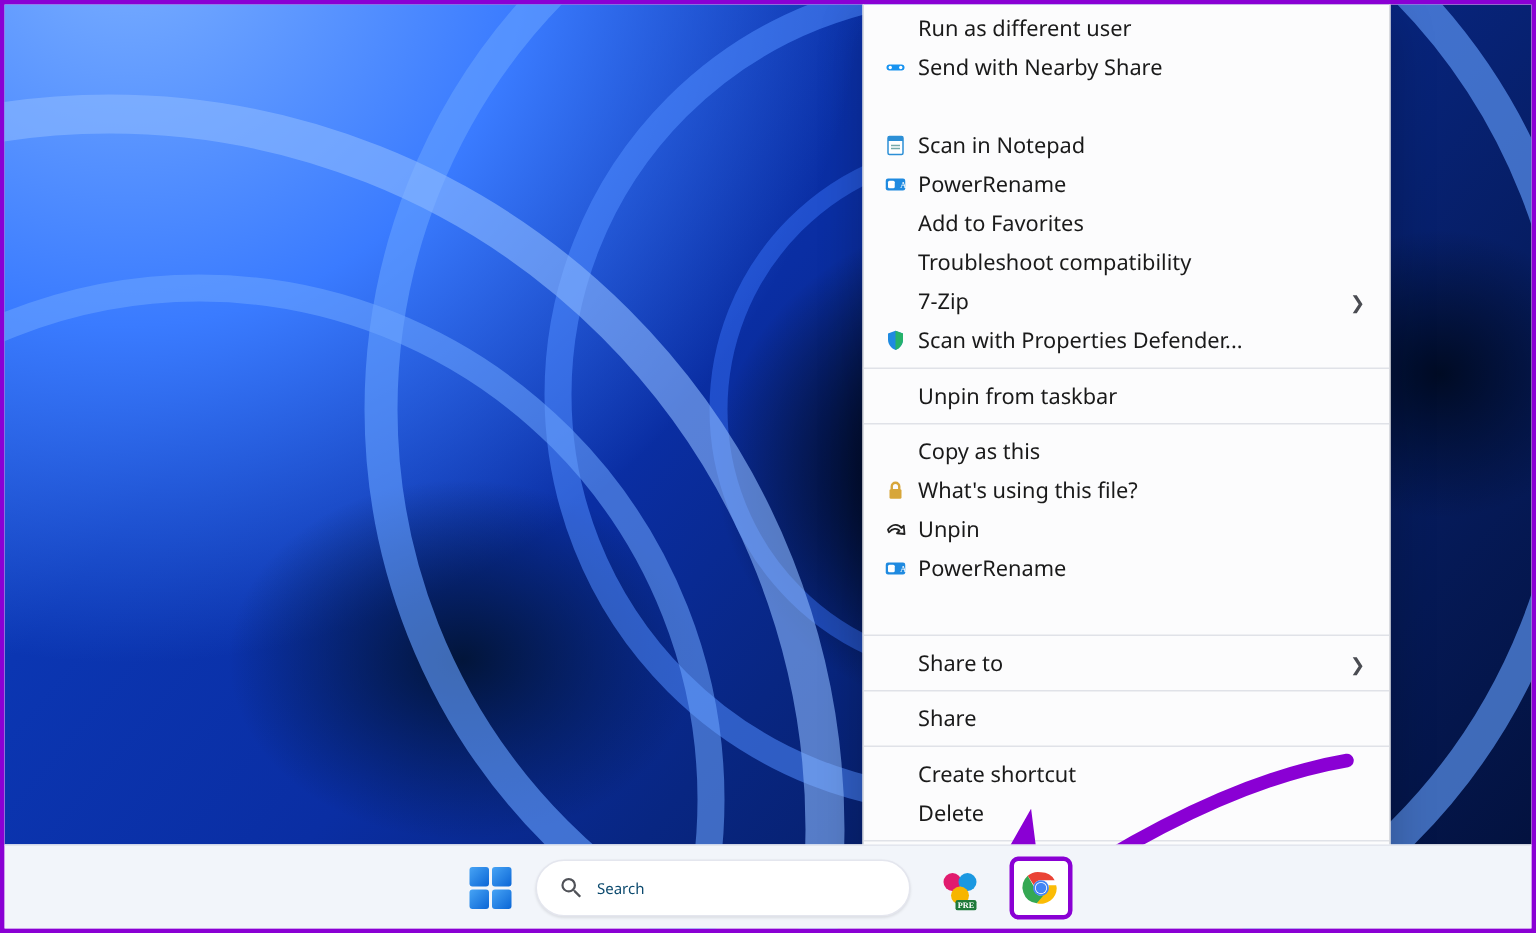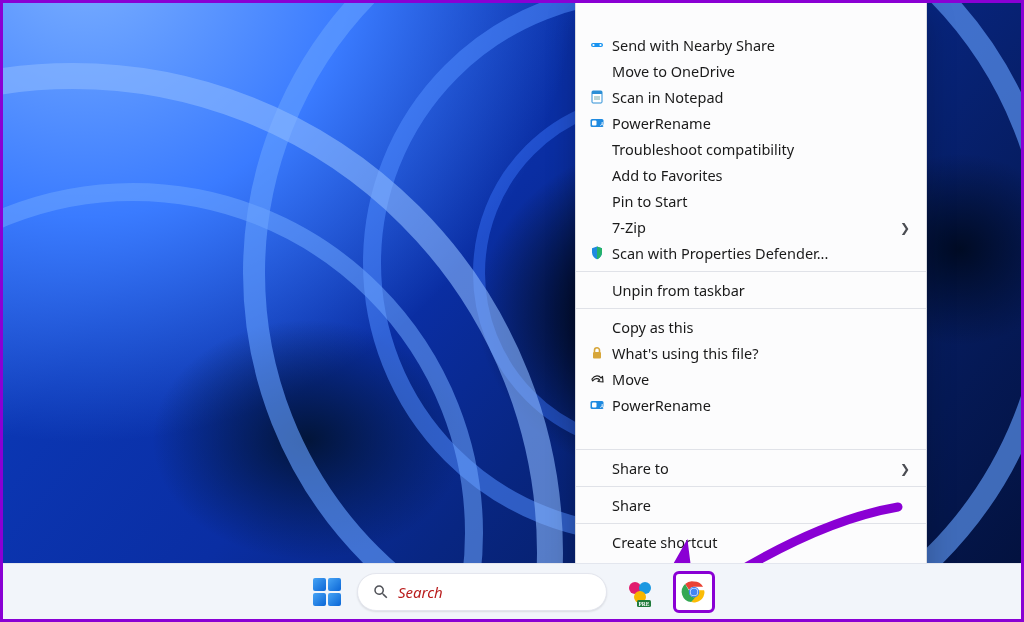--- a/index.html
+++ b/index.html
@@ -32,21 +32,21 @@
       width: 36px; height: 36px; display: grid; grid-template-columns: 1fr 1fr; grid-template-rows: 1fr 1fr;
       gap: 2px; padding: 4px; border-radius: 4px; cursor: pointer;
     }
     .start-button .sq { background: linear-gradient(135deg,#47a4f5,#0b66d6); border-radius: 2px; }
     .search-pill {
       width: 250px; height: 38px; background: #fff; border-radius: 20px;
       display: flex; align-items: center; padding: 0 14px; gap: 8px;
       box-shadow: 0 1px 2px rgba(0,0,0,.10); border: 1px solid #e4e6ee; cursor: text;
     }
     .search-pill svg { width: 18px; height: 18px; fill: #505258; }
-    .search-pill .ph { color: #b91c1c; font-size: 15px; font-style: italic; }
+    .search-pill .ph { color: #0c4a6e; font-size: 10px; }
     .app-icon-btn {
       width: 42px; height: 42px; border-radius: 6px; display: flex; align-items: center; justify-content: center;
       cursor: pointer;
     }
     .chrome-outline { border: 3px solid #8a00d4; background: #fff; }
 
     
     .context-menu {
       position: absolute; left: 572px; top: -2px; width: 352px;
       background: #fcfcfd; border: 1px solid #d9dbe0;
@@ -72,34 +72,34 @@
   <div class="rib r1"></div>
     <div class="rib r2"></div>
     <div class="rib r3"></div>
     <div class="rib r4"></div>
     <div class="rib r5"></div>
 </div>
 
 <div class="context-menu" id="context-menu">
     <div class="cm-item">
       <span class="cm-ico"></span>
+      <span class="cm-label">Run as different user</span>
     </div>
     <div class="cm-item">
       <span class="cm-ico">
         <svg width="16" height="16" viewBox="0 0 16 16">
           <rect x="2" y="6" width="12" height="4" rx="2" fill="#1893f0"></rect>
           <circle cx="4.5" cy="8" r="1.1" fill="#fff"></circle>
           <circle cx="11.5" cy="8" r="1.1" fill="#fff"></circle>
         </svg>
       </span>
       <span class="cm-label">Send with Nearby Share</span>
     </div>
     <div class="cm-item">
       <span class="cm-ico"></span>
-      <span class="cm-label">Move to OneDrive</span>
     </div>
     <div class="cm-item">
       <span class="cm-ico">
         <svg width="16" height="16" viewBox="0 0 16 16">
           <rect x="3" y="2" width="10" height="12" rx="1" fill="#fff" stroke="#2c8fd6"></rect>
           <rect x="3" y="2" width="10" height="3" fill="#2c8fd6"></rect>
           <line x1="5" y1="8" x2="11" y2="8" stroke="#7aa" stroke-width="1"></line>
           <line x1="5" y1="10" x2="11" y2="10" stroke="#7aa" stroke-width="1"></line>
         </svg>
       </span>
@@ -110,29 +110,25 @@
         <svg width="16" height="16" viewBox="0 0 16 16">
           <rect x="1.5" y="4" width="13" height="8" rx="1.5" fill="#1f8ae0"></rect>
           <rect x="3" y="5.5" width="4.5" height="5" rx="1" fill="#fff"></rect>
           <text x="11" y="10.5" font-size="6" fill="#fff" font-family="Segoe UI">A</text>
         </svg>
       </span>
       <span class="cm-label">PowerRename</span>
     </div>
     <div class="cm-item">
       <span class="cm-ico"></span>
+      <span class="cm-label">Add to Favorites</span>
+    </div>
+    <div class="cm-item">
+      <span class="cm-ico"></span>
       <span class="cm-label">Troubleshoot compatibility</span>
-    </div>
-    <div class="cm-item">
-      <span class="cm-ico"></span>
-      <span class="cm-label">Add to Favorites</span>
-    </div>
-    <div class="cm-item">
-      <span class="cm-ico"></span>
-      <span class="cm-label">Pin to Start</span>
     </div>
     <div class="cm-item">
       <span class="cm-ico"></span>
       <span class="cm-label">7-Zip</span>
       <span class="cm-chevron">❯</span>
     </div>
     <div class="cm-item">
       <span class="cm-ico">
         <svg width="16" height="16" viewBox="0 0 16 16">
           <path d="M8 1.5l5 1.8v4c0 3.3-2.2 6-5 7-2.8-1-5-3.7-5-7v-4L8 1.5z" fill="#1f8ae0"></path>
@@ -159,21 +155,21 @@
         </svg>
       </span>
       <span class="cm-label">What's using this file?</span>
     </div>
     <div class="cm-item">
       <span class="cm-ico">
         <svg width="16" height="16" viewBox="0 0 16 16">
           <path d="M3 8c2.8-4 7-4 9-1l1.5-1.5L14 11l-5-.5 1.7-1.7C9 7 6 7 3.7 9.8 3.3 9.2 3 8.6 3 8z" fill="none" stroke="#222" stroke-width="1.2" stroke-linejoin="round"></path>
         </svg>
       </span>
-      <span class="cm-label">Move</span>
+      <span class="cm-label">Unpin</span>
     </div>
     <div class="cm-item">
       <span class="cm-ico">
         <svg width="16" height="16" viewBox="0 0 16 16">
           <rect x="1.5" y="4" width="13" height="8" rx="1.5" fill="#1f8ae0"></rect>
           <rect x="3" y="5.5" width="4.5" height="5" rx="1" fill="#fff"></rect>
           <text x="11" y="10.5" font-size="6" fill="#fff" font-family="Segoe UI">A</text>
         </svg>
       </span>
       <span class="cm-label">PowerRename</span>

